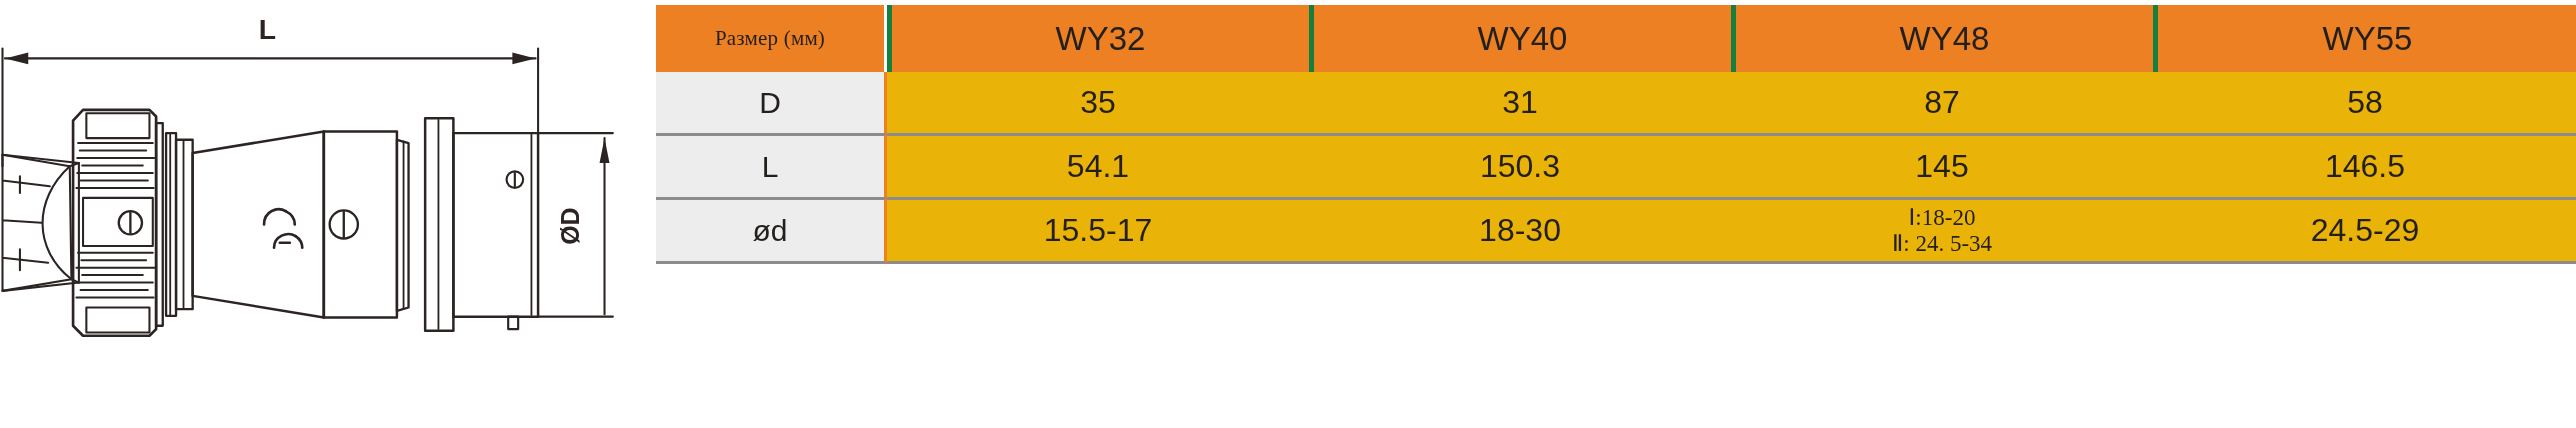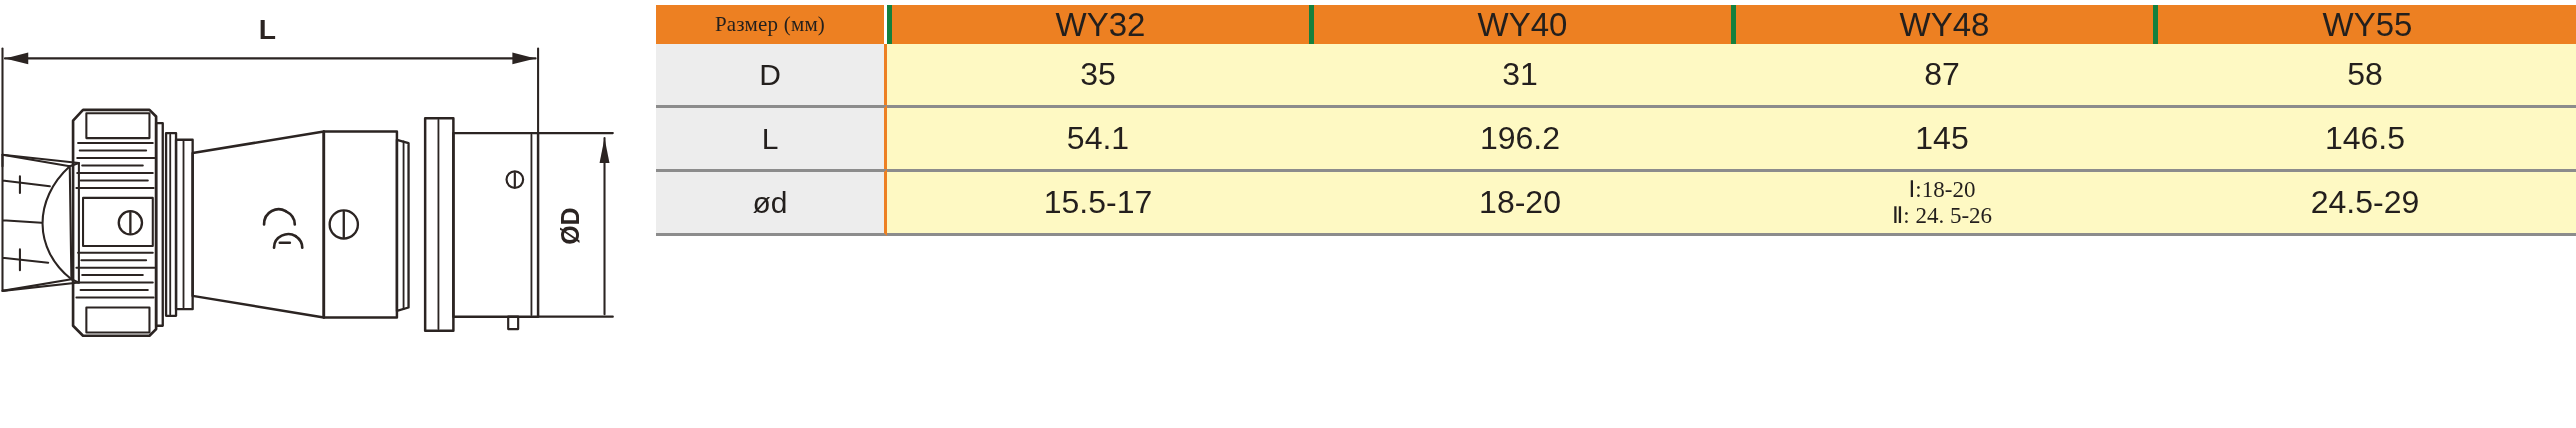--- a/index.html
+++ b/index.html
@@ -16,45 +16,45 @@
   .table-wrap{position:relative;width:1920px;height:429px;flex:0 0 1920px;box-sizing:border-box;padding-top:5px;}
   table.spec{border-collapse:separate;border-spacing:0;width:1920px;table-layout:fixed;}
 
   col.c0{width:231px;}
   col.c1{width:422px;}
   col.c2{width:422px;}
   col.c3{width:422px;}
   col.c4{width:424px;}
 
   thead th{
-    height:39px;
+    height:51px;
     background:#ED8022;
     color:#231f1d;
     font-weight:400;
     font-size:33px;
     text-align:center;
     vertical-align:middle;
-    padding:0;
+    padding:8px;
     border:0;
   }
   thead th.h-label{
     font-family:"Liberation Serif",serif;
     font-size:21px;
     letter-spacing:0.2px;
   }
   thead th.gapcell{
     border-left:5px solid #15803d;
   }
   thead th.h-first{
     border-right:3.3px solid #ffffff;
   }
 
   tbody td{
     height:61px;
-    background:#fef9c3;
+    background:#eab308;
     color:#231f1d;
     font-size:32px;
     text-align:center;
     vertical-align:middle;
     padding:0;
     border-top:3.3px solid #8c8c8c;
     border-bottom:0;
   }
   tbody tr:first-child td{border-top:0;}
   tbody tr:last-child td{border-bottom:3.3px solid #8c8c8c;}
@@ -195,31 +195,31 @@
         <tr>
           <td class="rowlabel">D</td>
           <td>35</td>
           <td>31</td>
           <td>87</td>
           <td>58</td>
         </tr>
         <tr>
           <td class="rowlabel">L</td>
           <td>54.1</td>
-          <td>196.2</td>
+          <td>150.3</td>
           <td>145</td>
           <td>146.5</td>
         </tr>
         <tr>
           <td class="rowlabel">ød</td>
           <td>15.5-17</td>
-          <td>18-20</td>
+          <td>18-30</td>
           <td>
             <span class="two-line">Ⅰ:18-20
-Ⅱ: 24. 5-26</span>
+Ⅱ: 24. 5-34</span>
           </td>
           <td>24.5-29</td>
         </tr>
       </tbody>
     </table>
   </div>
 
 </div>
 
 

